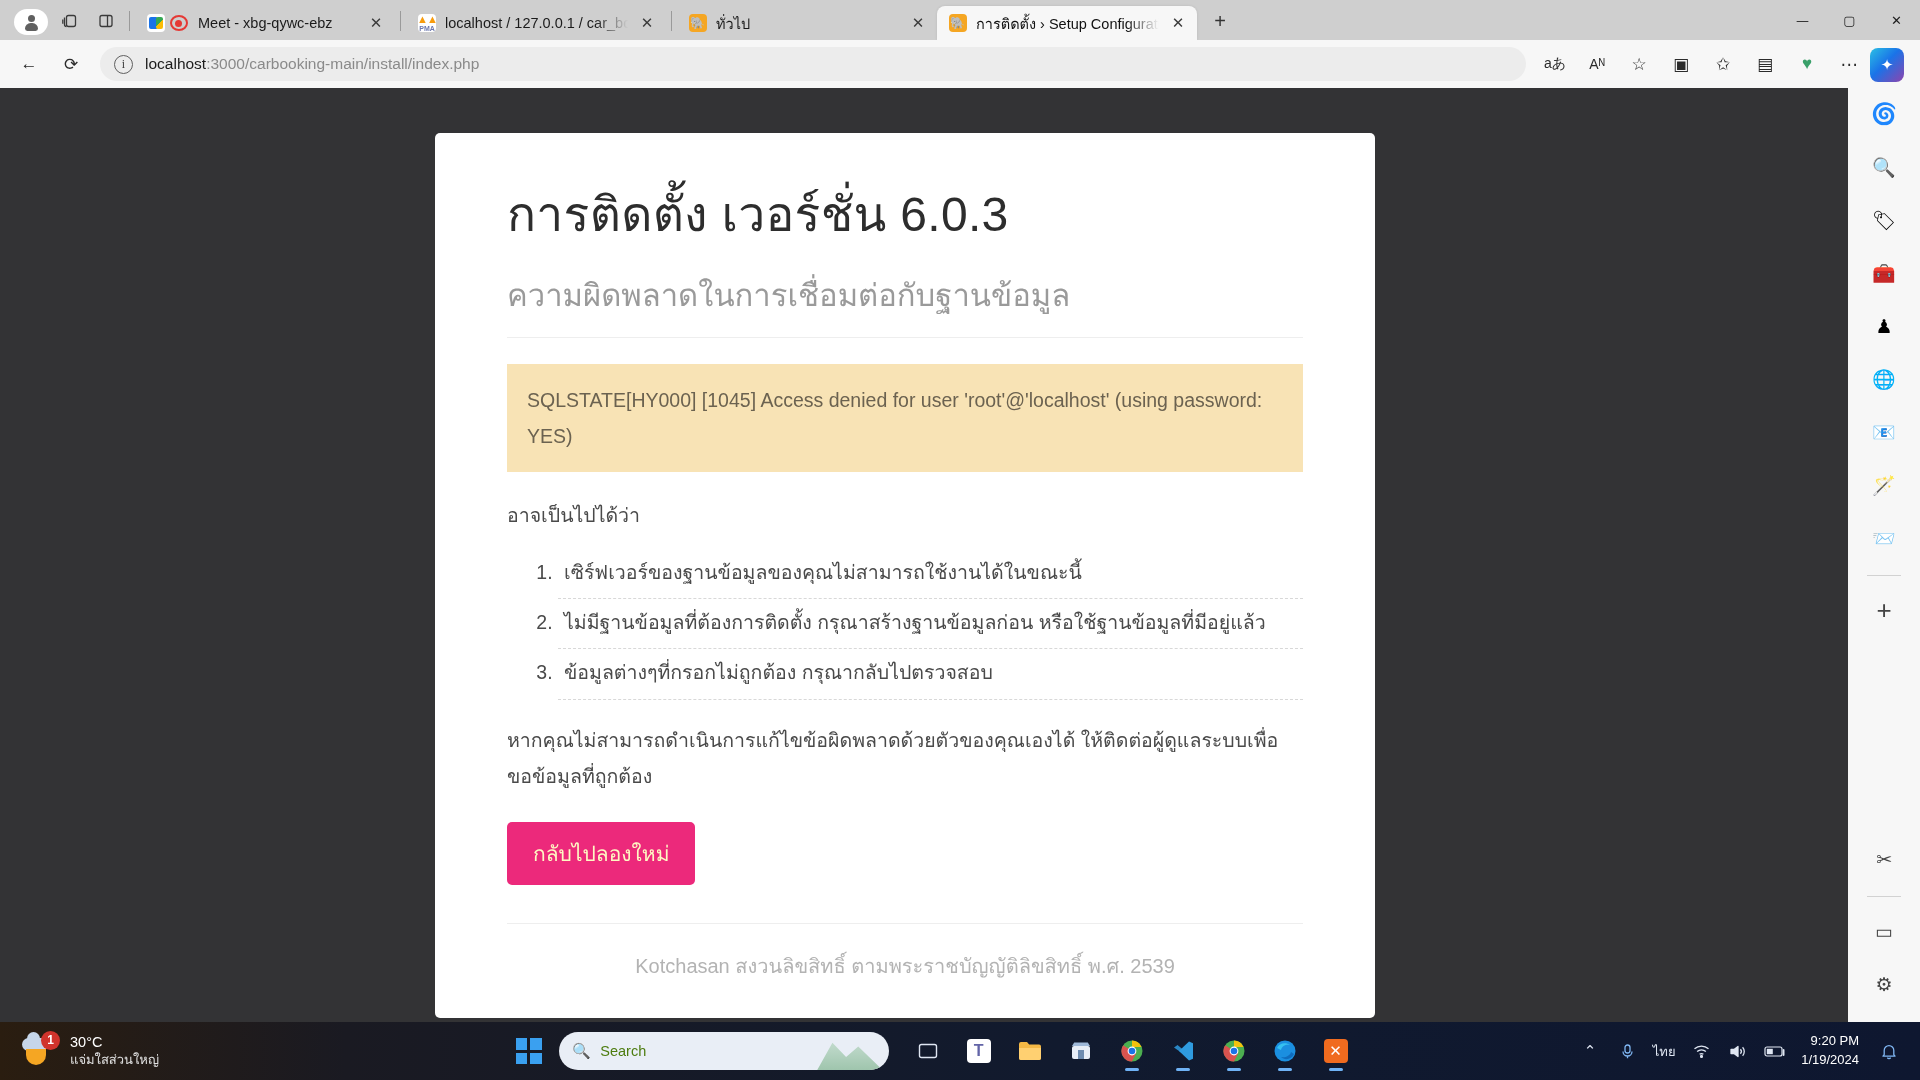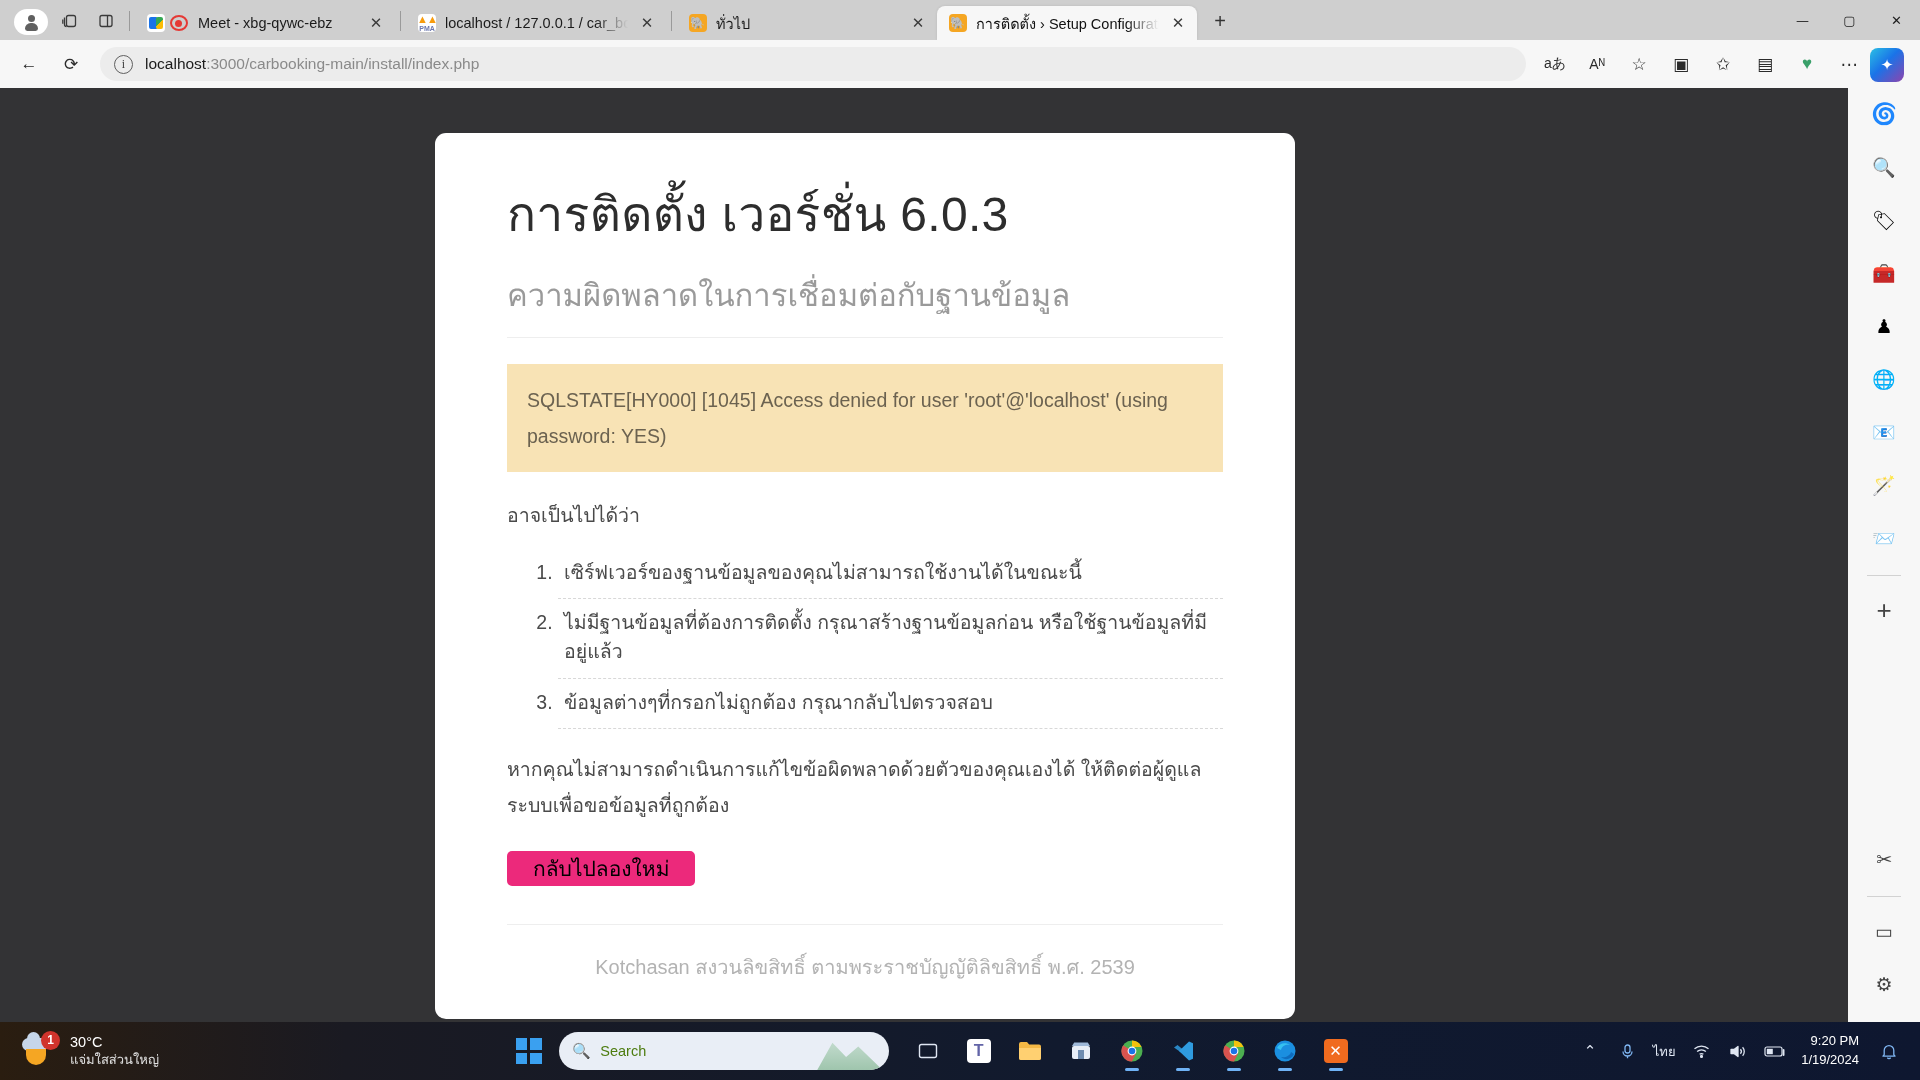--- a/index.html
+++ b/index.html
@@ -158,22 +158,22 @@
   .rail-icon {
     width: 40px; height: 40px; margin-bottom: 13px; border-radius: 7px;
     display: flex; align-items: center; justify-content: center;
     font-size: 19px; cursor: pointer; position: relative;
   }
   .rail-div { width: 34px; height: 1px; background: #d2d2d2; margin: 4px 0 14px; }
   .rail-spacer { flex: 1 1 auto; }
 
   
   .page-card {
-    position: absolute; left: 435px; top: 45px; width: 860px;
-    background: #ffffff; border-radius: 11px;
+    position: absolute; left: 435px; top: 45px; width: 940px;
+    background: #ffffff; border-radius: 5px;
     padding: 52px 72px 36px 72px;
   }
   .card-h1 {
     font-size: 48px; font-weight: 400; color: #2d2d2d;
     letter-spacing: .3px; margin-bottom: 30px; line-height: 1.25;
   }
   .card-h2 {
     font-size: 31px; font-weight: 400; color: #9a9a9a;
     line-height: 1.35; padding-bottom: 20px;
     border-bottom: 1px solid #eeeeee; margin-bottom: 26px;
@@ -187,22 +187,22 @@
   ol.reasons { list-style: decimal; margin: 0 0 22px 51px; padding: 0; }
   ol.reasons li {
     font-size: 19.5px; color: #4a4a4a; padding: 9px 0 11px 6px;
     border-bottom: 1px dashed #d8d8d8; line-height: 1.5;
   }
   ol.reasons li:last-child { border-bottom: 1px dashed #d8d8d8; }
   .outro {
     font-size: 19.5px; color: #4a4a4a; line-height: 1.85; margin-bottom: 28px;
   }
   .retry-btn {
-    display: inline-block; background: #ec297b; color: #000000;
-    border: none; border-radius: 5px; padding: 1px 26px;
+    display: inline-block; background: #ec297b; color: #fef9c3;
+    border: none; border-radius: 5px; padding: 15px 26px;
     font-size: 21px; font-family: inherit; cursor: pointer;
     margin-bottom: 38px;
   }
   .card-footer {
     border-top: 1px solid #eeeeee; padding-top: 26px;
     text-align: center; font-size: 20px; color: #b3b3b3;
   }
 
   
   .taskbar {

